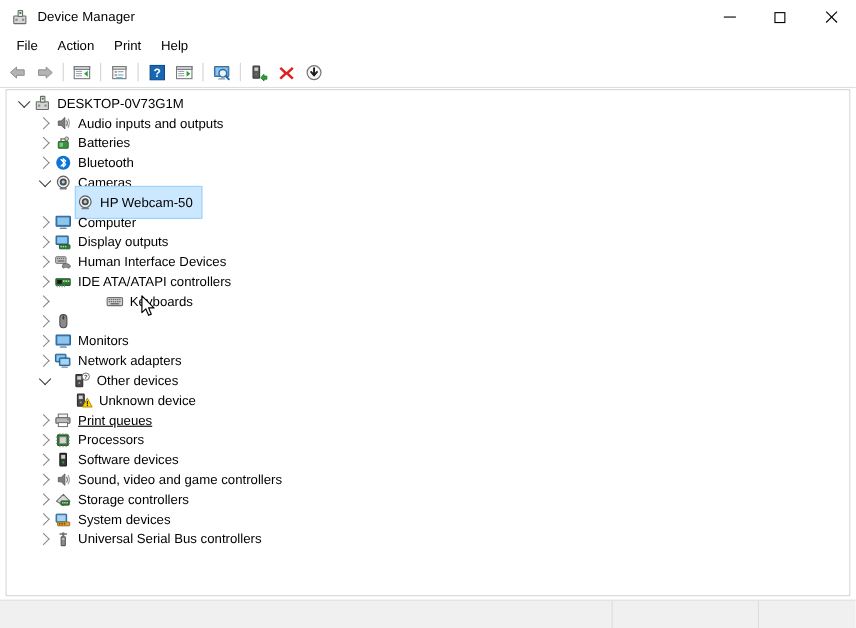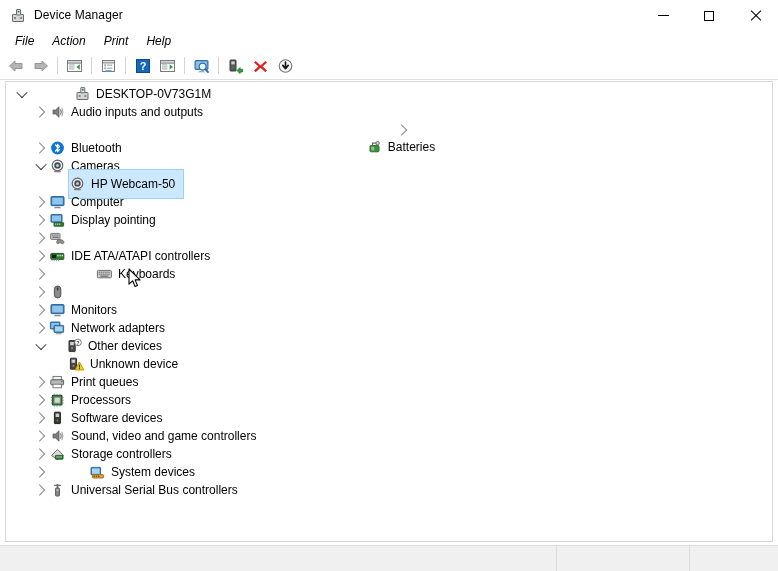--- a/index.html
+++ b/index.html
@@ -69,21 +69,20 @@
   .glyph-close::after  { transform: rotate(-45deg); }
 
   
   .menubar {
     height: 21px;
     display: flex;
     align-items: center;
     padding-left: 6px;
     background: #ffffff;
     flex: 0 0 auto;
-    font-style: italic;
   }
   .menu-item {
     font-size: 12px;
     color: #000;
     padding: 2px 9px;
     cursor: default;
     line-height: 15px;
   }
 
   
@@ -326,21 +325,21 @@
       <svg width="17" height="16" viewBox="0 0 17 16">
         <circle cx="8.5" cy="8" r="6.3" fill="#f7f7f7" stroke="#767676" stroke-width="1.1"></circle>
         <path d="M8.5 4 L8.5 9.4 M5.8 7.4 L8.5 10.6 L11.2 7.4" fill="none" stroke="#1a1a1a" stroke-width="1.7" stroke-linecap="round" stroke-linejoin="round"></path>
       </svg>
     </div>
   </div>
 
   <div class="content">
     <div class="tree-panel">
       <div class="tree" id="tree">
-          <div class="tree-row" style="padding-left: 8px; gap: 44px;">
+          <div class="tree-row" style="padding-left: 8px;">
             <div class="chevron">
               <div class="chev down"></div>
             </div>
             <div class="sel-wrap">
               <div class="ticon"><svg width="17" height="16" viewBox="0 0 17 16">
         <rect x="3" y="6.5" width="11" height="7" rx="0.5" fill="#d6d6d6" stroke="#6b6b6b" stroke-width="1"></rect>
         <rect x="6.8" y="1.6" width="4" height="5.2" rx="0.4" fill="#ededed" stroke="#6b6b6b" stroke-width="1"></rect>
         <rect x="7.9" y="2.8" width="1.8" height="1.8" fill="#2e8b2e"></rect>
         <rect x="4.6" y="9" width="2" height="2" fill="#8a8a8a"></rect>
         <rect x="10.4" y="9" width="2" height="2" fill="#8a8a8a"></rect>
@@ -354,21 +353,21 @@
             </div>
             <div class="sel-wrap">
               <div class="ticon"><svg width="17" height="16" viewBox="0 0 17 16">
         <path d="M4 6 L6.6 6 L10 2.8 L10 13.2 L6.6 10 L4 10 Z" fill="#7d7d7d" stroke="#5a5a5a" stroke-width="0.8" stroke-linejoin="round"></path>
         <path d="M11.4 5.4 Q13.2 8 11.4 10.6" fill="none" stroke="#7d7d7d" stroke-width="1.1"></path>
         <path d="M12.8 3.8 Q15.2 8 12.8 12.2" fill="none" stroke="#9a9a9a" stroke-width="1"></path>
       </svg></div>
               <div class="tlabel">Audio inputs and outputs</div>
             </div>
           </div>
-          <div class="tree-row" style="padding-left: 27px; flex-direction: column;">
+          <div class="tree-row" style="padding-left: 27px;">
             <div class="chevron">
               <div class="chev right"></div>
             </div>
             <div class="sel-wrap">
               <div class="ticon"><svg width="17" height="16" viewBox="0 0 17 16">
         <rect x="4" y="6.6" width="9" height="6.2" rx="1" fill="#3f8f3f" stroke="#2c6b2c" stroke-width="1"></rect>
         <rect x="5.2" y="7.8" width="3" height="3.6" fill="#7fc97f"></rect>
         <path d="M6.5 6.6 L6.5 4.2 L10.4 4.2 L10.4 6.6" fill="none" stroke="#6b6b6b" stroke-width="1.2"></path>
         <circle cx="11.6" cy="4.2" r="1.7" fill="#cfcfcf" stroke="#6b6b6b" stroke-width="0.9"></circle>
       </svg></div>
@@ -432,37 +431,38 @@
             </div>
             <div class="sel-wrap">
               <div class="ticon"><svg width="17" height="16" viewBox="0 0 17 16">
         <rect x="2" y="2.6" width="11" height="7.6" rx="0.6" fill="#3c88c8" stroke="#2a5f8c" stroke-width="1"></rect>
         <rect x="3" y="3.6" width="9" height="5.6" fill="#8ec5ec"></rect>
         <rect x="5" y="10.6" width="9.6" height="3.6" rx="0.5" fill="#2e7d32" stroke="#1f5c22" stroke-width="0.9"></rect>
         <rect x="6" y="11.5" width="1.3" height="1.3" fill="#c9c9c9"></rect>
         <rect x="8" y="11.5" width="1.3" height="1.3" fill="#c9c9c9"></rect>
         <rect x="10" y="11.5" width="1.3" height="1.3" fill="#c9c9c9"></rect>
       </svg></div>
-              <div class="tlabel">Display pointing</div>
+              <div class="tlabel">Display outputs</div>
             </div>
           </div>
           <div class="tree-row" style="padding-left: 27px;">
             <div class="chevron">
               <div class="chev right"></div>
             </div>
             <div class="sel-wrap">
               <div class="ticon"><svg width="17" height="16" viewBox="0 0 17 16">
         <rect x="1.6" y="3.4" width="9.4" height="6" rx="0.8" fill="#c6c6c6" stroke="#6e6e6e" stroke-width="0.9"></rect>
         <rect x="2.8" y="4.5" width="1.2" height="1.1" fill="#6e6e6e"></rect>
         <rect x="4.6" y="4.5" width="1.2" height="1.1" fill="#6e6e6e"></rect>
         <rect x="6.4" y="4.5" width="1.2" height="1.1" fill="#6e6e6e"></rect>
         <rect x="8.2" y="4.5" width="1.2" height="1.1" fill="#6e6e6e"></rect>
         <rect x="3.4" y="6.6" width="6.2" height="1.3" fill="#6e6e6e"></rect>
         <path d="M8.6 9.8 C11.4 9.2 14.2 10 14.8 11.6 C15.3 13 14 14.1 12.6 13.5 L11 12.6 L9.4 13.4 C8.2 14 7.3 13 7.8 11.8 Z" fill="#8f8f8f" stroke="#5e5e5e" stroke-width="0.8"></path>
       </svg></div>
+              <div class="tlabel">Human Interface Devices</div>
             </div>
           </div>
           <div class="tree-row" style="padding-left: 27px;">
             <div class="chevron">
               <div class="chev right"></div>
             </div>
             <div class="sel-wrap">
               <div class="ticon"><svg width="17" height="16" viewBox="0 0 17 16">
         <rect x="1.8" y="5.4" width="13" height="6" rx="0.7" fill="#2e7d32" stroke="#1f5c22" stroke-width="1"></rect>
         <rect x="3" y="6.6" width="4.2" height="3.4" fill="#1b1b1b"></rect>
@@ -560,21 +560,21 @@
         <rect x="2.4" y="2.2" width="6.2" height="11" rx="0.6" fill="#4a4a4a" stroke="#2e2e2e" stroke-width="1"></rect>
         <rect x="3.6" y="3.6" width="3.6" height="3.2" fill="#d0d0d0"></rect>
         <circle cx="5.5" cy="9.8" r="0.9" fill="#9a9a9a"></circle>
         <path d="M11.4 6 L15.8 14 L7 14 Z" fill="#ffd400" stroke="#b38f00" stroke-width="0.9" stroke-linejoin="round"></path>
         <rect x="10.9" y="8.6" width="1.1" height="3" fill="#3a2f00"></rect>
         <rect x="10.9" y="12.1" width="1.1" height="1.1" fill="#3a2f00"></rect>
       </svg></div>
               <div class="tlabel">Unknown device</div>
             </div>
           </div>
-          <div class="tree-row" style="padding-left: 27px;">
+          <div class="tree-row" style="padding-left: 27px; text-decoration: underline;">
             <div class="chevron">
               <div class="chev right"></div>
             </div>
             <div class="sel-wrap">
               <div class="ticon"><svg width="17" height="16" viewBox="0 0 17 16">
         <rect x="4" y="2.4" width="8.4" height="3.6" fill="#f2f2f2" stroke="#6e6e6e" stroke-width="0.9"></rect>
         <rect x="1.8" y="5.8" width="12.8" height="5" rx="0.8" fill="#b9b9b9" stroke="#5e5e5e" stroke-width="1"></rect>
         <rect x="4" y="10.2" width="8.4" height="3.6" fill="#ffffff" stroke="#6e6e6e" stroke-width="0.9"></rect>
         <circle cx="12.8" cy="7.4" r="0.8" fill="#2e9e3e"></circle>
       </svg></div>
@@ -631,21 +631,21 @@
               <div class="ticon"><svg width="17" height="16" viewBox="0 0 17 16">
         <path d="M2.4 9.6 L8.6 3.4 L14.6 9.6 L8.6 13.4 Z" fill="#d9d9d9" stroke="#6e6e6e" stroke-width="1" stroke-linejoin="round"></path>
         <rect x="6.4" y="9.4" width="7.6" height="3.8" rx="0.5" fill="#2e7d32" stroke="#1f5c22" stroke-width="0.9"></rect>
         <rect x="7.4" y="10.4" width="1.3" height="1.3" fill="#cfcfcf"></rect>
         <rect x="9.4" y="10.4" width="1.3" height="1.3" fill="#cfcfcf"></rect>
         <rect x="11.4" y="10.4" width="1.3" height="1.3" fill="#cfcfcf"></rect>
       </svg></div>
               <div class="tlabel">Storage controllers</div>
             </div>
           </div>
-          <div class="tree-row" style="padding-left: 27px; gap: 40px;">
+          <div class="tree-row" style="padding-left: 27px;">
             <div class="chevron">
               <div class="chev right"></div>
             </div>
             <div class="sel-wrap">
               <div class="ticon"><svg width="17" height="16" viewBox="0 0 17 16">
         <rect x="2" y="3.4" width="9.6" height="7.4" rx="0.6" fill="#3c88c8" stroke="#2a5f8c" stroke-width="0.9"></rect>
         <rect x="3" y="4.4" width="7.6" height="5.4" fill="#a8d4f0"></rect>
         <rect x="3.4" y="10.6" width="11" height="3.4" rx="0.5" fill="#e0a23c" stroke="#9a6c1c" stroke-width="0.9"></rect>
         <rect x="4.6" y="11.5" width="1.3" height="1.4" fill="#6a4a10"></rect>
         <rect x="6.8" y="11.5" width="1.3" height="1.4" fill="#6a4a10"></rect>

